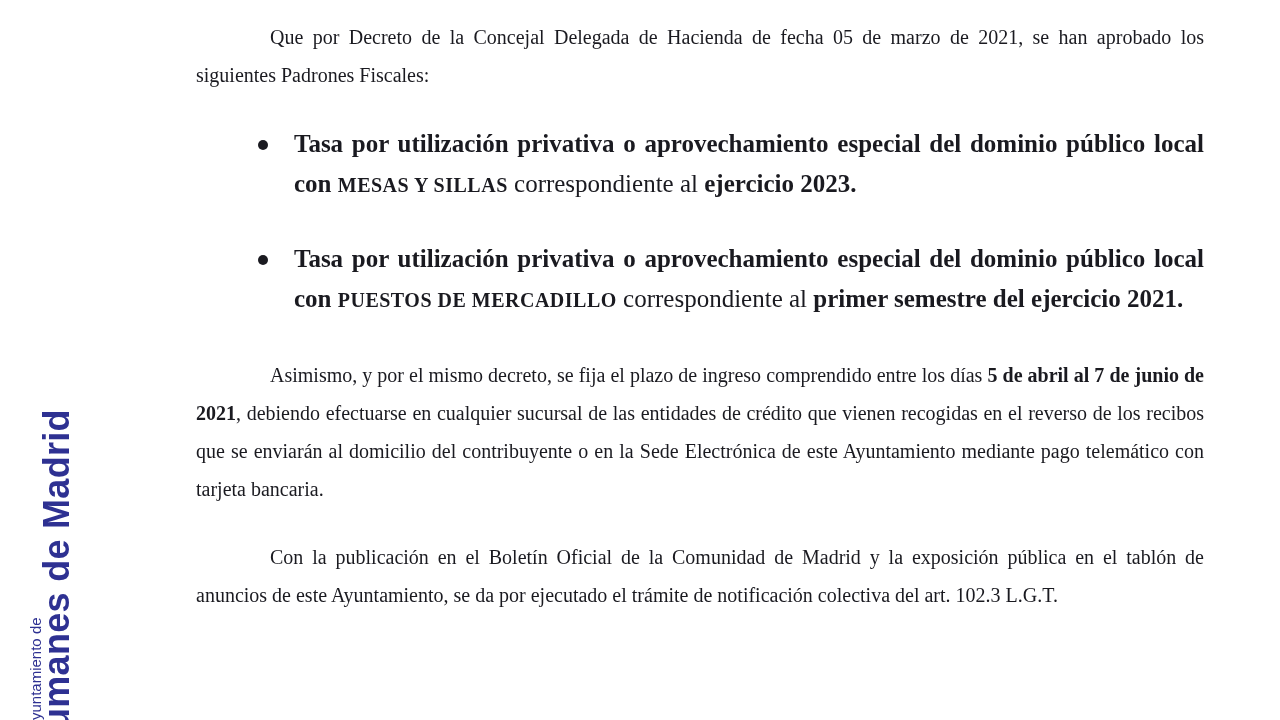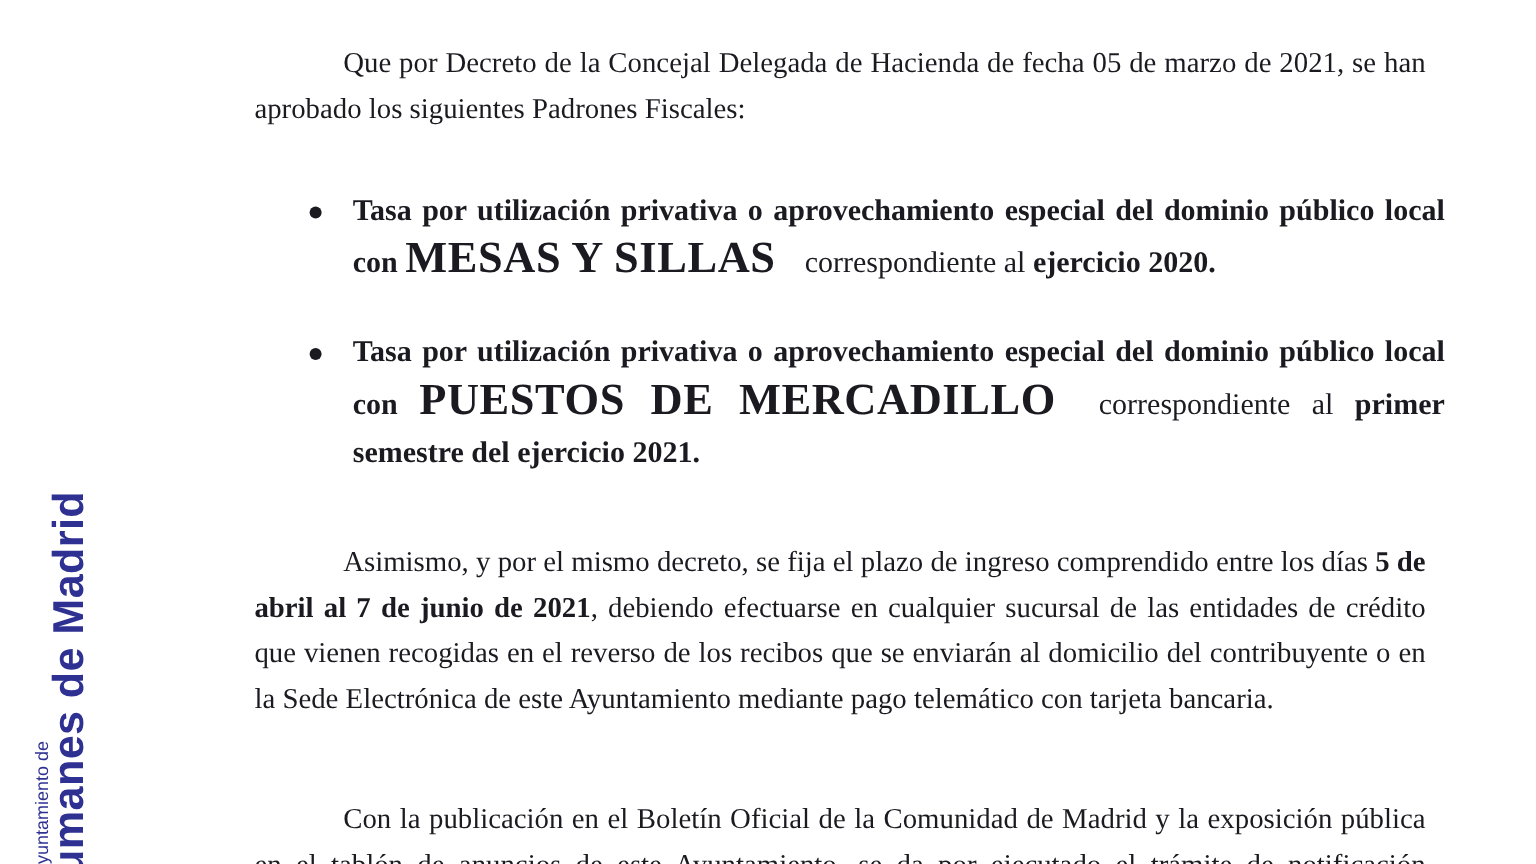--- a/index.html
+++ b/index.html
@@ -62,22 +62,22 @@
   }
 
   .doc-body {
     position: absolute;
     left: 196px;
     top: 0px;
     width: 1008px;
   }
 
   p.para {
-    margin: 16px;
-    font-size: 24px;
+    margin: 0;
+    font-size: 20px;
     line-height: 38px;
     text-align: justify;
     text-justify: inter-word;
   }
   p.para .indent {
     display: inline-block;
     width: 74px;
   }
 
   .block-spacer-sm { height: 18px; }
@@ -103,27 +103,26 @@
   ul.bullets li .dot {
     position: absolute;
     left: 62px;
     top: 16px;
     width: 10px;
     height: 10px;
     background: #1a1a20;
     border-radius: 50%;
   }
   .caps {
-    font-size: 37px;
+    font-size: 20px;
     font-weight: bold;
     letter-spacing: 0.5px;
   }
   .regular {
     font-weight: normal;
-    margin-left: 18px;
   }
   .ul-date {
     font-weight: bold;
     text-underline-offset: 3px;
   }
 </style>
 </head>
 <body>
 
 <div class="page">
@@ -139,21 +138,21 @@
 
     <div class="block-spacer-sm"></div>
 
     <p class="para"><span class="indent"></span><span>Que por Decreto de la  Concejal  Delegada  de Hacienda de fecha 05 de marzo de 2021, se han aprobado los siguientes Padrones Fiscales:</span></p>
 
     <div class="block-spacer-md"></div>
 
     <ul class="bullets">
       <li>
         <span class="dot"></span>
-        <span>Tasa por utilización privativa o aprovechamiento especial del dominio público local con </span><span class="caps">MESAS Y SILLAS</span><span class="regular"> correspondiente al </span><span>ejercicio 2020.</span>
+        <span>Tasa por utilización privativa o aprovechamiento especial del dominio público local con </span><span class="caps">MESAS Y SILLAS</span><span class="regular"> correspondiente al </span><span>ejercicio 2023.</span>
       </li>
       <li>
         <span class="dot"></span>
         <span>Tasa por utilización privativa o aprovechamiento especial del dominio público local con </span><span class="caps">PUESTOS DE MERCADILLO</span><span class="regular"> correspondiente al </span><span>primer  semestre del ejercicio 2021.</span>
       </li>
     </ul>
 
     <div class="block-spacer-lg"></div>
 
     <p class="para"><span class="indent"></span><span>Asimismo, y por el mismo decreto, se fija el plazo de ingreso comprendido entre los días</span><span class="ul-date"> 5 de abril al 7 de junio  de 2021</span><span>, debiendo efectuarse en cualquier sucursal de las entidades de crédito que vienen recogidas en el reverso de los recibos que se enviarán  al domicilio del contribuyente o en la Sede Electrónica de este Ayuntamiento mediante pago telemático con tarjeta bancaria.</span></p>

